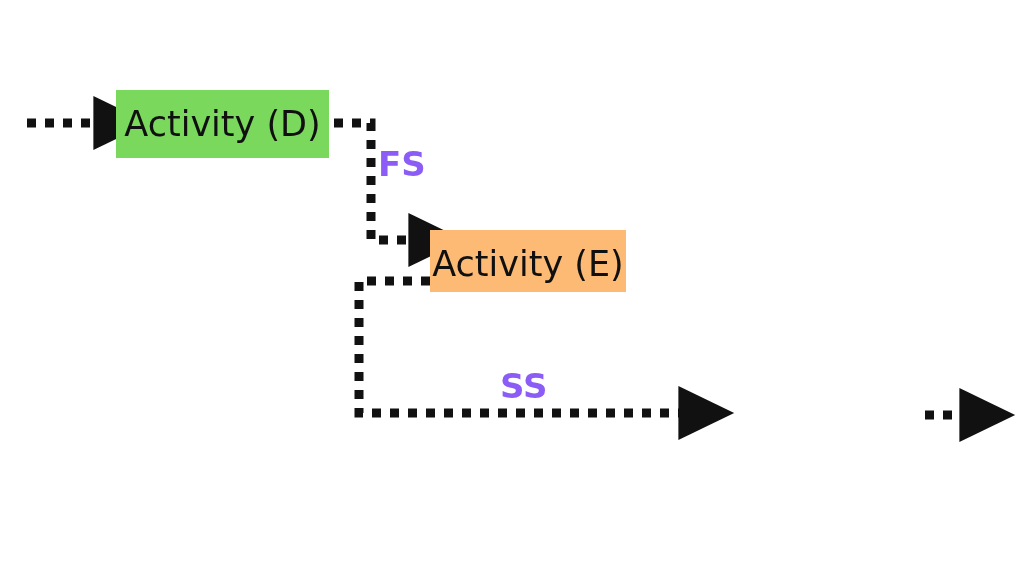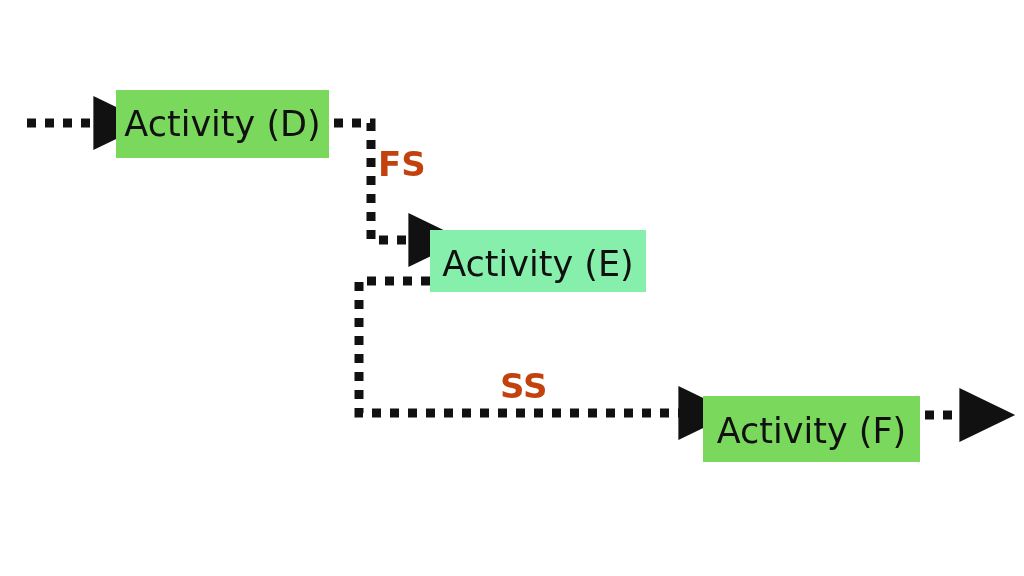--- a/index.html
+++ b/index.html
@@ -41,21 +41,21 @@
     line-height: 1;
     white-space: nowrap;
     letter-spacing: 0px;
     text-align: right;
   }
   .edge-label {
     position: absolute;
     font-family: "DejaVu Sans", "Liberation Sans", sans-serif;
     font-size: 34px;
     font-weight: 600;
-    color: #c2410c;
+    color: #8b5cf6;
     line-height: 1;
     white-space: nowrap;
   }
 </style>
 </head>
 <body>
 
 <div id="canvas">
 
   <svg id="diagram-svg" viewBox="0 0 1024 576" xmlns="http://www.w3.org/2000/svg">
@@ -79,25 +79,22 @@
 
     <g>
       <path d="M 925 415 L 963 415" stroke="#111111" stroke-width="9" fill="none" stroke-dasharray="9 9" stroke-linecap="butt" marker-end="url(#arrowhead)"></path>
     </g>
   </svg>
 
   <div class="node-box" style="left:116px; top:90px; width:213px; height:68px; background:#7ad85c;">
     <span class="node-label">Activity (D)</span>
   </div>
 
-  <div class="node-box" style="left:430px; top:230px; width:216px; height:62px; background:#86efac;">
+  <div class="node-box" style="left:430px; top:230px; width:196px; height:62px; background:#fdba74;">
     <span class="node-label" style="transform: translateY(3px);">Activity (E)</span>
   </div>
 
-  <div class="node-box" style="left:703px; top:396px; width:217px; height:66px; background:#7ad85c;">
-    <span class="node-label" style="transform: translateY(2px);">Activity (F)</span>
-  </div>
 
   <div class="edge-label" style="left:378px; top:147px;">FS</div>
 
   <div class="edge-label" style="left:455px; top:369px;margin-left:45px;">SS</div>
 
 </div>
 
 </body></html>

